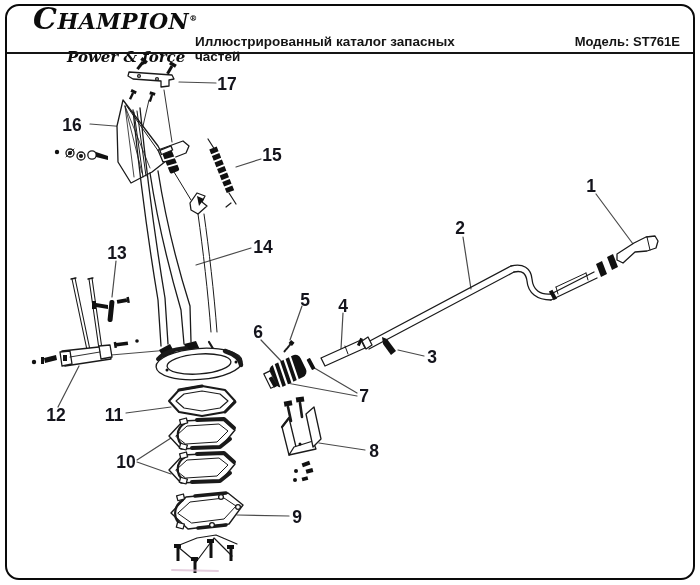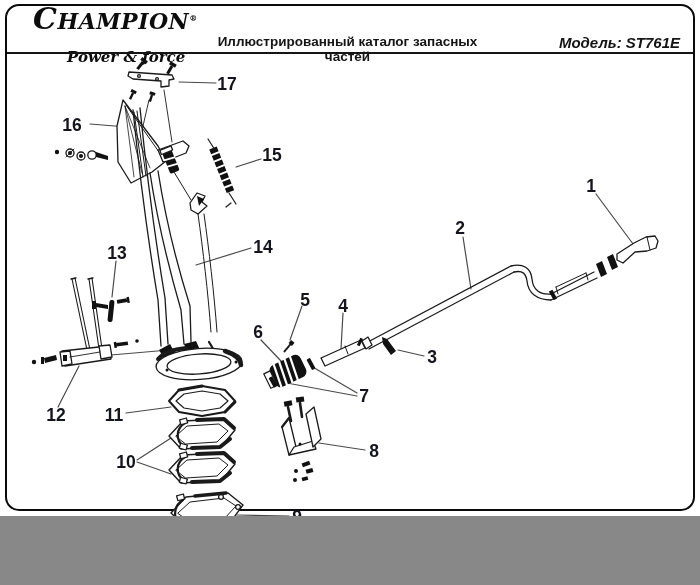--- a/index.html
+++ b/index.html
@@ -1,30 +1,30 @@
 <!DOCTYPE html>
 <html><head>
 <meta charset="utf-8">
 <style>
   html,body{margin:0;padding:0;background:#888;}
-  .page{position:relative;width:700px;height:516px;background:#ffffff;overflow:hidden;
+  .page{position:relative;width:700px;height:585px;background:#ffffff;overflow:hidden;
         font-family:"Liberation Sans",sans-serif;color:#111;}
   .frame{position:absolute;left:5px;top:4px;right:5px;bottom:5px;
          border:2.5px solid #0a0a0a;border-radius:14px;pointer-events:none;}
   .hdr-rule{position:absolute;left:7px;right:7px;top:52px;height:2px;background:#151515;}
   .logo{position:absolute;left:33px;top:4px;width:170px;line-height:1;}
   .brand{display:block;font-family:"DejaVu Serif",serif;font-style:italic;font-weight:bold;
          font-size:22px;letter-spacing:.5px;color:#0c0c0c;white-space:nowrap;}
   .brand::first-letter{font-size:30px;}
   .reg{font-size:8px;vertical-align:super;font-style:normal;}
   .tagline{display:block;font-family:"DejaVu Serif",serif;font-style:italic;font-weight:bold;
            font-size:15px;margin:16px 0 0 34px;color:#0c0c0c;white-space:nowrap;}
-  .title{position:absolute;left:195px;top:34px;width:305px;text-align:center;
+  .title{position:absolute;left:195px;top:34px;width:305px;
          font-size:13.5px;font-weight:bold;color:#141414;}
-  .model{position:absolute;right:20px;top:34px;font-size:15px;font-weight:bold;color:#141414;font-style:italic;}
+  .model{position:absolute;right:20px;top:34px;font-size:13px;font-weight:bold;color:#141414;}
   svg{position:absolute;left:0;top:0;}
   svg text{user-select:none;}
 </style>
 </head>
 <body>
 
 <div class="page">
   <div class="frame"></div>
 
   <div class="logo">

